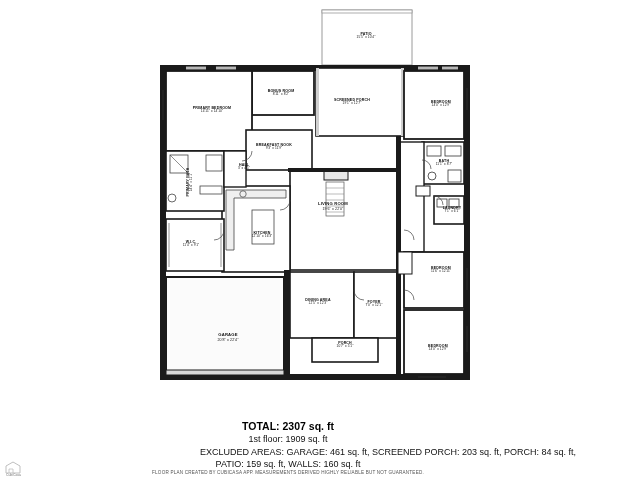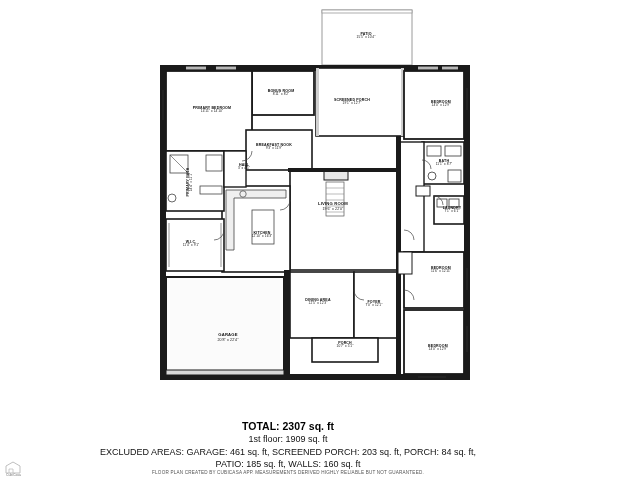--- a/index.html
+++ b/index.html
@@ -61,20 +61,21 @@
   }
   .f-first {
     top: 434px;
     font-size: 9px;
     color: #111;
   }
   .f-excl1 {
     top: 447px;
     font-size: 9px;
     color: #111;
+    text-align: right;
   }
   .f-excl2 {
     top: 459px;
     font-size: 9px;
     color: #111;
   }
   .f-disc {
     top: 470px;
     font-size: 4.6px;
     color: #555;
@@ -300,20 +301,20 @@
     </div>
     <div class="room-label" style="left: 438px; top: 348px;">
       <span class="nm">BEDROOM</span>
       <span class="dm">14'0" x 12'9"</span>
     </div>
   </div>
 
 <div class="footer f-total">TOTAL: 2307 sq. ft</div>
 <div class="footer f-first">1st floor: 1909 sq. ft</div>
 <div class="footer f-excl1">EXCLUDED AREAS: GARAGE: 461 sq. ft, SCREENED PORCH: 203 sq. ft, PORCH: 84 sq. ft,</div>
-<div class="footer f-excl2">PATIO: 185 sq. ft, WALLS: 160 sq. ft</div>
+<div class="footer f-excl2">PATIO: 159 sq. ft, WALLS: 160 sq. ft</div>
 <div class="footer f-disc">FLOOR PLAN CREATED BY CUBICASA APP. MEASUREMENTS DERIVED HIGHLY RELIABLE BUT NOT GUARANTEED.</div>
 
 <svg class="watermark" viewBox="0 0 22 16">
   <path d="M2 13 L2 6 L9 2 L16 6 L16 13 Z" fill="none" stroke="#8a8a8a" stroke-width="1"></path>
   <path d="M5 13 L5 9 L9 9 L9 13" fill="none" stroke="#8a8a8a" stroke-width="0.8"></path>
 </svg>
 <div class="wm-txt">CubiCasa</div>
 
 </body></html>

